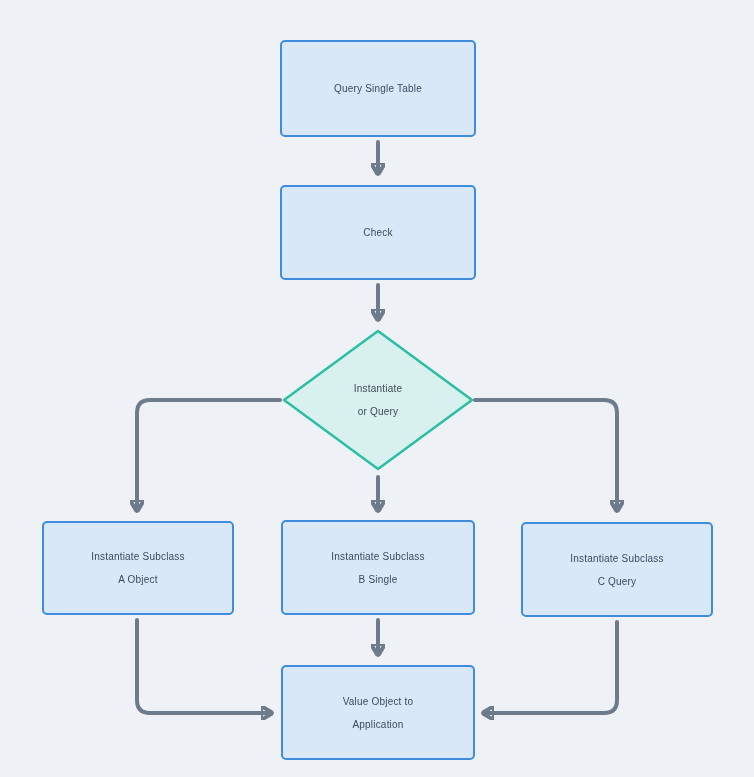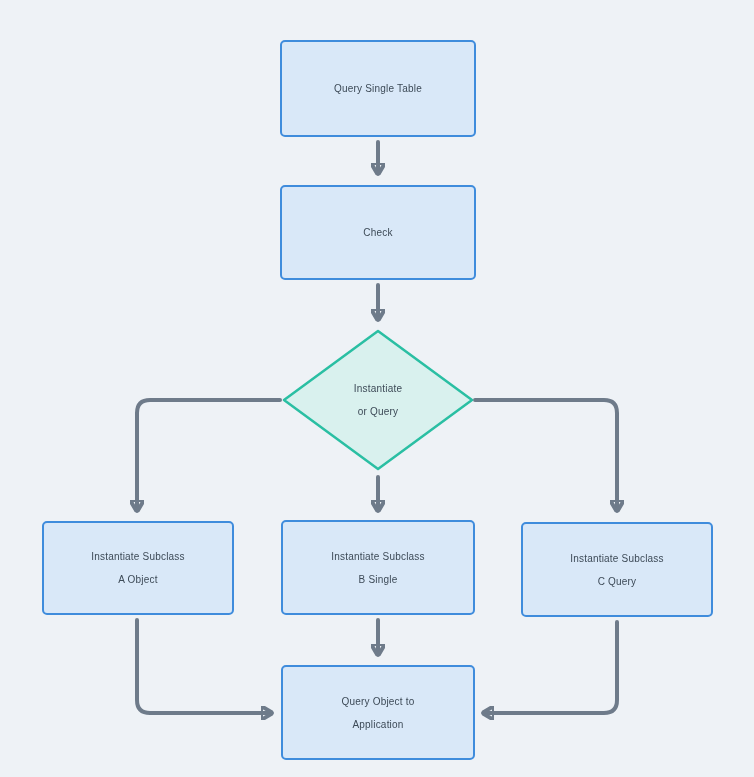--- a/index.html
+++ b/index.html
@@ -109,17 +109,17 @@
     <span class="line">Instantiate Subclass</span>
     <span class="line">B Single</span>
   </div>
 
   <div class="node process" style="left:521px; top:522px; width:192px; height:95px;">
     <span class="line">Instantiate Subclass</span>
     <span class="line">C Query</span>
   </div>
 
   <div class="node process" style="left:281px; top:665px; width:194px; height:95px;">
-    <span class="line">Query Object to</span>
+    <span class="line">Value Object to</span>
     <span class="line">Application</span>
   </div>
 
 </div>
 
 </body></html>

